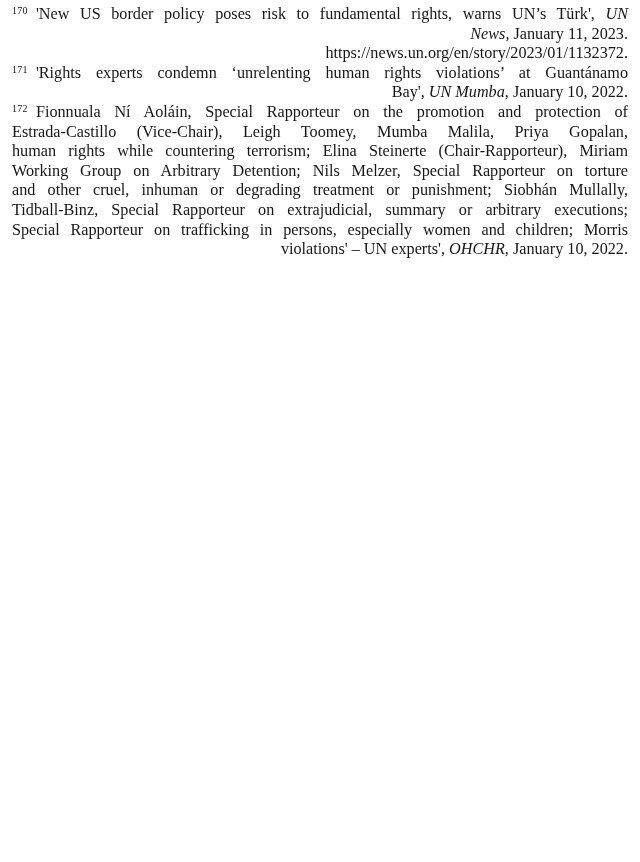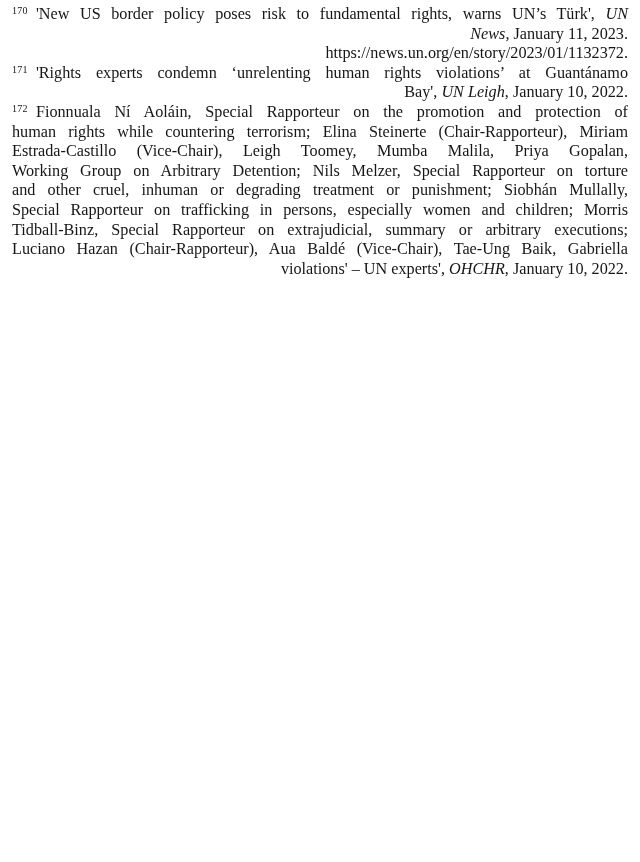--- a/index.html
+++ b/index.html
@@ -39,27 +39,26 @@
 
 <div class="page">
   <div class="content">
     <div class="footnote">
         <div class="line j"><sup>170</sup><span>'New US border policy poses risk to fundamental rights, warns UN’s Türk', </span><i>UN</i></div>
         <div class="line"><i>News,</i><span> January 11, 2023.</span></div>
         <div class="line"><span>https://news.un.org/en/story/2023/01/1132372.</span></div>
       </div>
     <div class="footnote">
         <div class="line j"><sup>171</sup><span>'Rights experts condemn ‘unrelenting human rights violations’ at Guantánamo</span></div>
-        <div class="line"><span>Bay', </span><i>UN Leigh</i><span>, January 10, 2022.</span></div>
+        <div class="line"><span>Bay', </span><i>UN Mumba</i><span>, January 10, 2022.</span></div>
       </div>
     <div class="footnote">
         <div class="line j"><sup>172</sup><span>Fionnuala Ní Aoláin, Special Rapporteur on the promotion and protection of</span></div>
+        <div class="line j"><span>Estrada-Castillo (Vice-Chair), Leigh Toomey, Mumba Malila, Priya Gopalan,</span></div>
         <div class="line j"><span>human rights while countering terrorism; Elina Steinerte (Chair-Rapporteur), Miriam</span></div>
-        <div class="line j"><span>Estrada-Castillo (Vice-Chair), Leigh Toomey, Mumba Malila, Priya Gopalan,</span></div>
         <div class="line j"><span>Working Group on Arbitrary Detention; Nils Melzer, Special Rapporteur on torture</span></div>
         <div class="line j"><span>and other cruel, inhuman or degrading treatment or punishment; Siobhán Mullally,</span></div>
+        <div class="line j"><span>Tidball-Binz, Special Rapporteur on extrajudicial, summary or arbitrary executions;</span></div>
         <div class="line j"><span>Special Rapporteur on trafficking in persons, especially women and children; Morris</span></div>
-        <div class="line j"><span>Tidball-Binz, Special Rapporteur on extrajudicial, summary or arbitrary executions;</span></div>
-        <div class="line j"><span>Luciano Hazan (Chair-Rapporteur), Aua Baldé (Vice-Chair), Tae-Ung Baik, Gabriella</span></div>
         <div class="line"><span>violations' – UN experts', </span><i>OHCHR</i><span>, January 10, 2022.</span></div>
       </div>
   </div>
 </div>
 
 </body></html>

